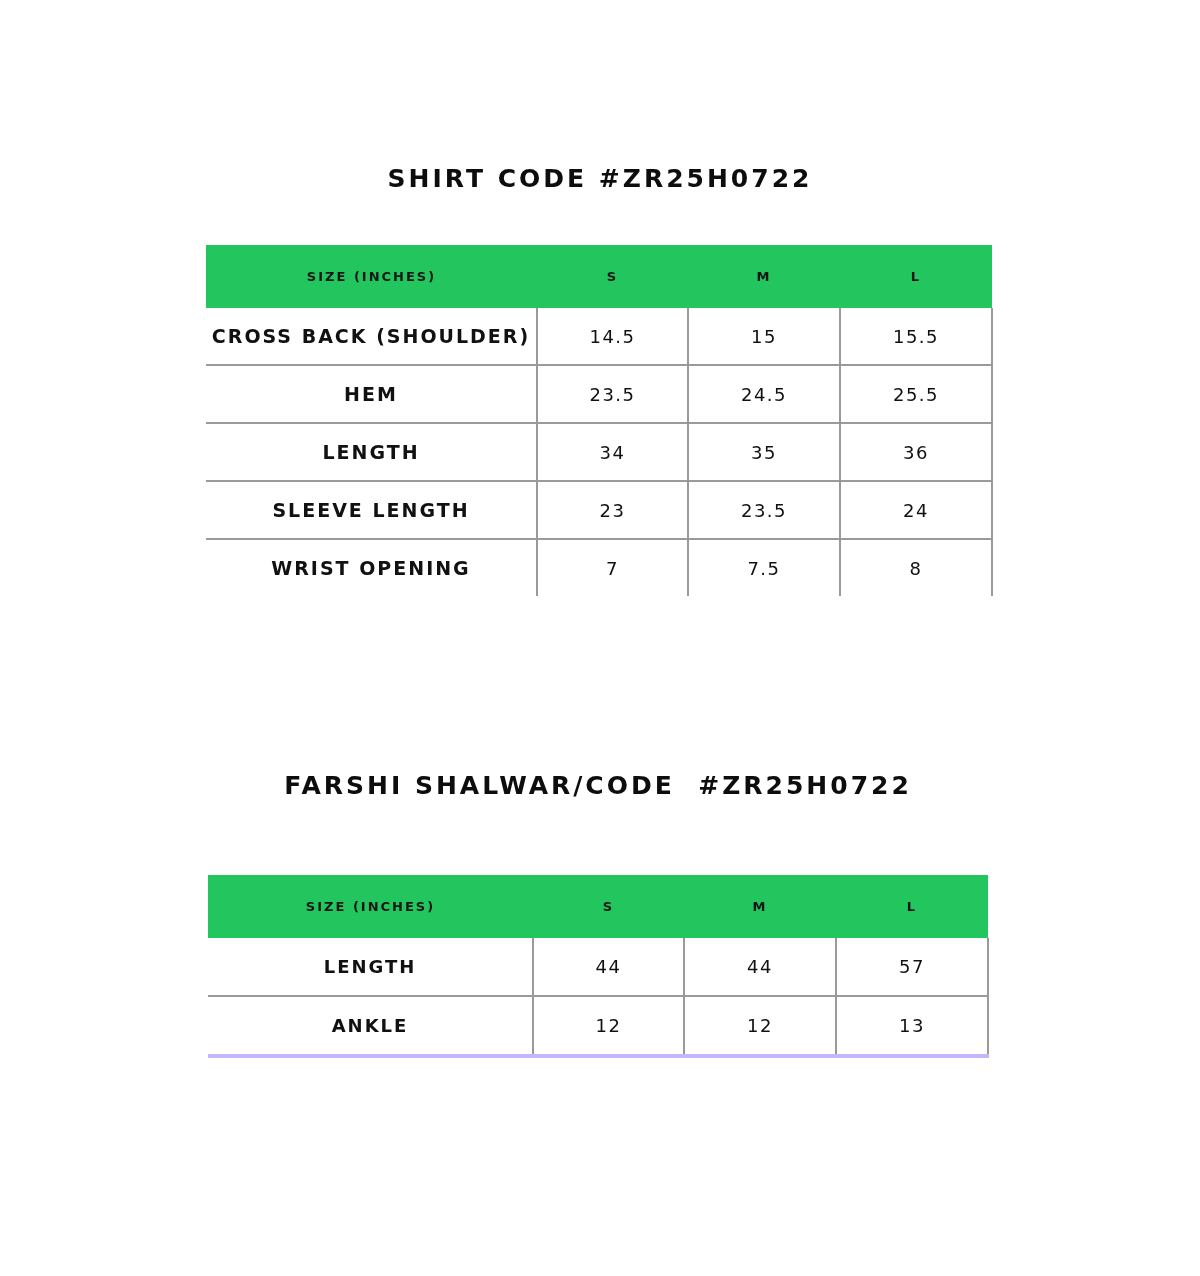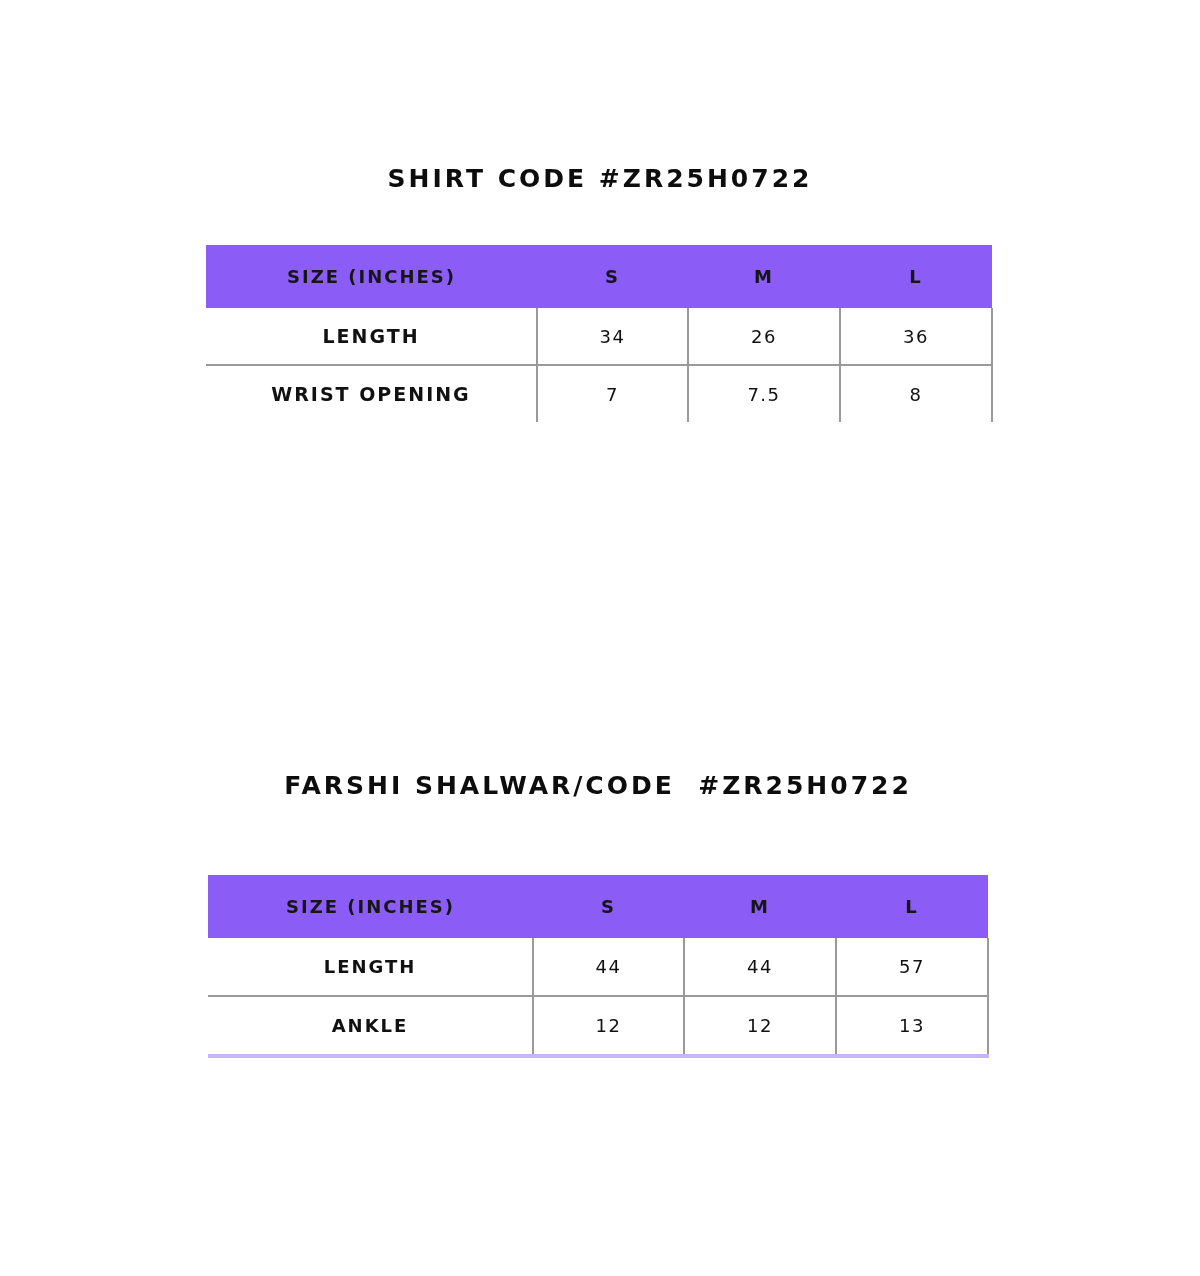--- a/index.html
+++ b/index.html
@@ -37,22 +37,22 @@
     .size-table th, .size-table td {
       padding: 0;
       text-align: center;
       vertical-align: middle;
       font-family: "DejaVu Sans", sans-serif;
       font-weight: bold;
       letter-spacing: 2px;
       color: #111111;
     }
     .size-table thead th {
-      background: #8b5cf6;
-      font-size: 18px;
+      background: #22c55e;
+      font-size: 13px;
       height: 63px;
       color: #161616;
     }
     .size-table tbody td {
       font-size: 18px;
       border-top: 2px solid #9a9a9a;
       height: 56px;
     }
     .size-table tbody td.val {
       border-left: 2px solid #9a9a9a;
@@ -108,24 +108,42 @@
   <thead>
     <tr>
       <th>SIZE (INCHES)</th>
       <th>S</th>
       <th>M</th>
       <th>L</th>
     </tr>
   </thead>
   <tbody>
     <tr>
+      <td class="label">CROSS BACK (SHOULDER)</td>
+      <td class="val">14.5</td>
+      <td class="val">15</td>
+      <td class="val last">15.5</td>
+    </tr>
+    <tr>
+      <td class="label">HEM</td>
+      <td class="val">23.5</td>
+      <td class="val">24.5</td>
+      <td class="val last">25.5</td>
+    </tr>
+    <tr>
       <td class="label">LENGTH</td>
       <td class="val">34</td>
-      <td class="val">26</td>
+      <td class="val">35</td>
       <td class="val last">36</td>
+    </tr>
+    <tr>
+      <td class="label">SLEEVE LENGTH</td>
+      <td class="val">23</td>
+      <td class="val">23.5</td>
+      <td class="val last">24</td>
     </tr>
     <tr>
       <td class="label">WRIST OPENING</td>
       <td class="val">7</td>
       <td class="val">7.5</td>
       <td class="val last">8</td>
     </tr>
   </tbody>
 </table>
 

